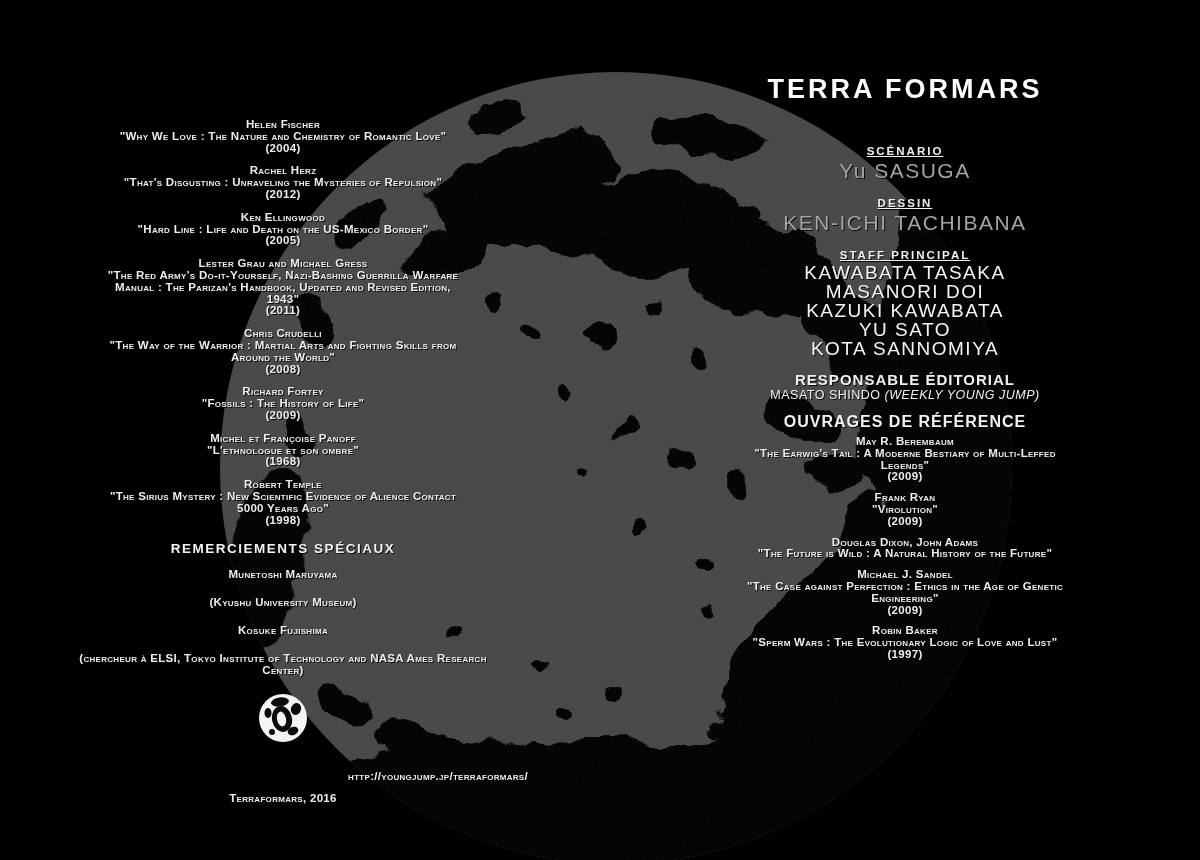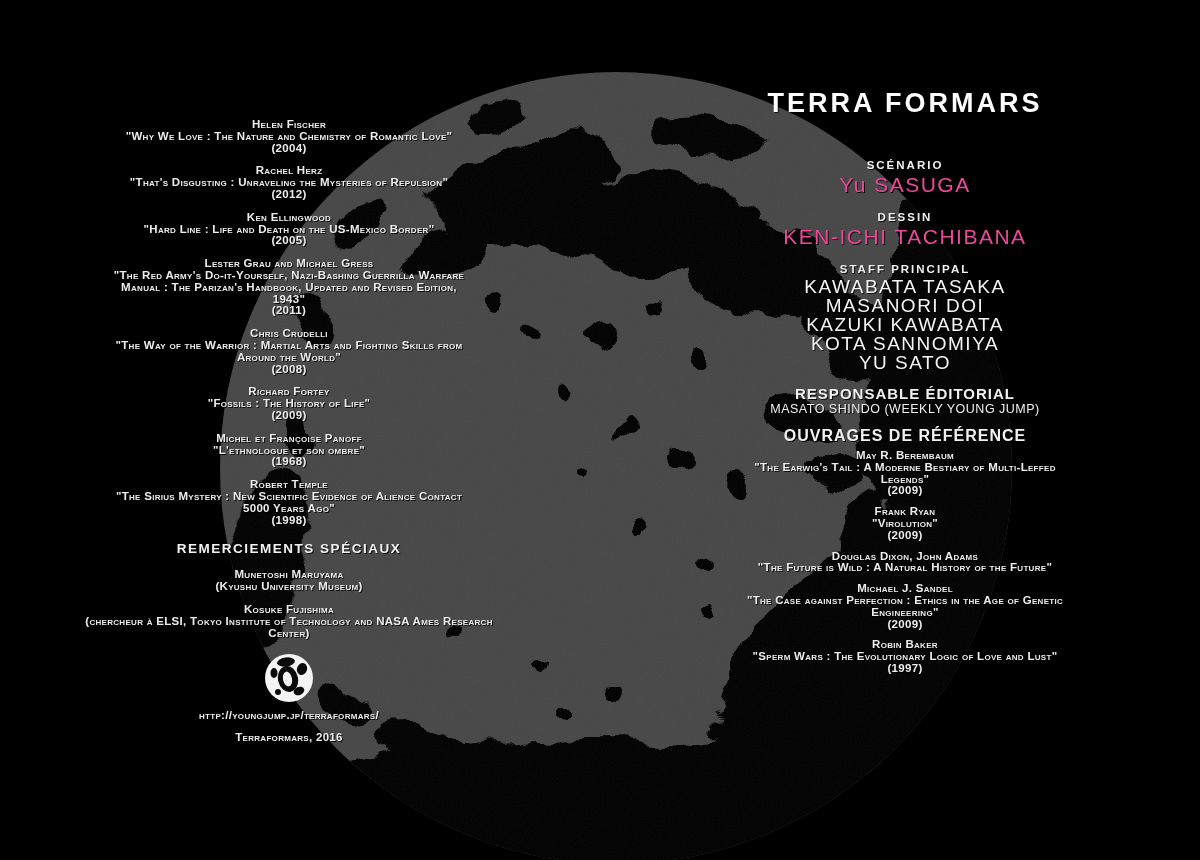--- a/index.html
+++ b/index.html
@@ -7,45 +7,45 @@
          font-family:"Liberation Sans", sans-serif;}
   .moon{position:absolute;left:0;top:0;z-index:0;}
 
   
   .fa{font-family:"Liberation Sans", sans-serif;
       font-variant:small-caps;font-weight:bold;
       font-size:11.5px;line-height:11.8px;letter-spacing:.3px;
       color:#ededed;text-shadow:1px 1px 0 rgba(0,0,0,.85);}
   .bib{margin-bottom:11px;}
   .bib-title{max-width:352px;margin:0 auto;}
-  .aff{max-width:408px;margin:0 auto;}
+  .aff{max-width:408px;margin:16px auto;}
 
   
-  .col-left{position:absolute;left:44px;top:119px;width:490px;text-align:center;z-index:2;}
+  .col-left{position:absolute;left:38px;top:119px;width:490px;text-align:center;z-index:2;}
   .st-header{font-weight:bold;font-size:13.5px;letter-spacing:1.5px;color:#f2f2f2;
              text-shadow:1px 1px 0 rgba(0,0,0,.85);margin:15px 0 13px 0;text-align:center;}
   .globe{margin:13px auto 0 auto;width:52px;height:52px;}
-  .url{margin-top:6px;}
+  .url{margin-top:27px;text-align:right;}
   .copyright{margin-top:10px;}
 
   
-  .col-right{position:absolute;left:690px;top:88px;width:430px;text-align:center;z-index:2;}
+  .col-right{position:absolute;left:690px;top:74px;width:430px;text-align:center;z-index:2;}
   .rtitle{font-size:27px;font-weight:bold;letter-spacing:3px;color:#ffffff;
           text-shadow:1px 1px 1px rgba(0,0,0,.8);margin-bottom:40px;}
   .role{font-size:11.5px;font-weight:bold;letter-spacing:2px;color:#f0f0f0;
-        margin-top:15px;margin-bottom:2px;text-shadow:1px 1px 0 rgba(0,0,0,.85);}
-  .name-lg{font-size:21px;letter-spacing:1.5px;color:#ec4899;line-height:23px;
+        margin-top:15px;margin-bottom:2px;text-shadow:1px 1px 0 rgba(0,0,0,.85);text-decoration:underline;}
+  .name-lg{font-size:21px;letter-spacing:1.5px;color:#a3a3a3;line-height:23px;
            text-shadow:1px 1px 0 rgba(0,0,0,.85);}
   .name-md{font-size:19px;letter-spacing:1.5px;color:#f5f5f5;line-height:19px;
            text-shadow:1px 1px 0 rgba(0,0,0,.85);}
   .role-sm{font-size:15px;font-weight:bold;letter-spacing:1px;color:#f0f0f0;
            margin-top:13px;text-shadow:1px 1px 0 rgba(0,0,0,.85);}
   .name-sm{font-size:12.5px;letter-spacing:.5px;color:#f0f0f0;line-height:14px;
            text-shadow:1px 1px 0 rgba(0,0,0,.85);}
-  .it{}
+  .it{font-style:italic;}
   .ref-header{font-size:16px;font-weight:bold;letter-spacing:1px;color:#f2f2f2;
               margin-top:11px;margin-bottom:5px;text-shadow:1px 1px 0 rgba(0,0,0,.85);}
   .rbib{margin-bottom:9px;}
 </style>
 </head>
 <body>
 
 <div class="stage">
 
   <svg class="moon" width="1200" height="860" viewBox="0 0 1200 860">
@@ -196,22 +196,22 @@
     <div class="role">SCÉNARIO</div>
     <div class="name-lg">Yu SASUGA</div>
 
     <div class="role">DESSIN</div>
     <div class="name-lg">KEN-ICHI TACHIBANA</div>
 
     <div class="role">STAFF PRINCIPAL</div>
     <div class="name-md">KAWABATA TASAKA</div>
     <div class="name-md">MASANORI DOI</div>
     <div class="name-md">KAZUKI KAWABATA</div>
+    <div class="name-md">YU SATO</div>
     <div class="name-md">KOTA SANNOMIYA</div>
-    <div class="name-md">YU SATO</div>
 
     <div class="role-sm">RESPONSABLE ÉDITORIAL</div>
     <div class="name-sm">
       <span>MASATO SHINDO</span>
       <span class="it">(WEEKLY YOUNG JUMP)</span>
     </div>
 
     <div class="ref-header">OUVRAGES DE RÉFÉRENCE</div>
 
     <div class="rbib">

